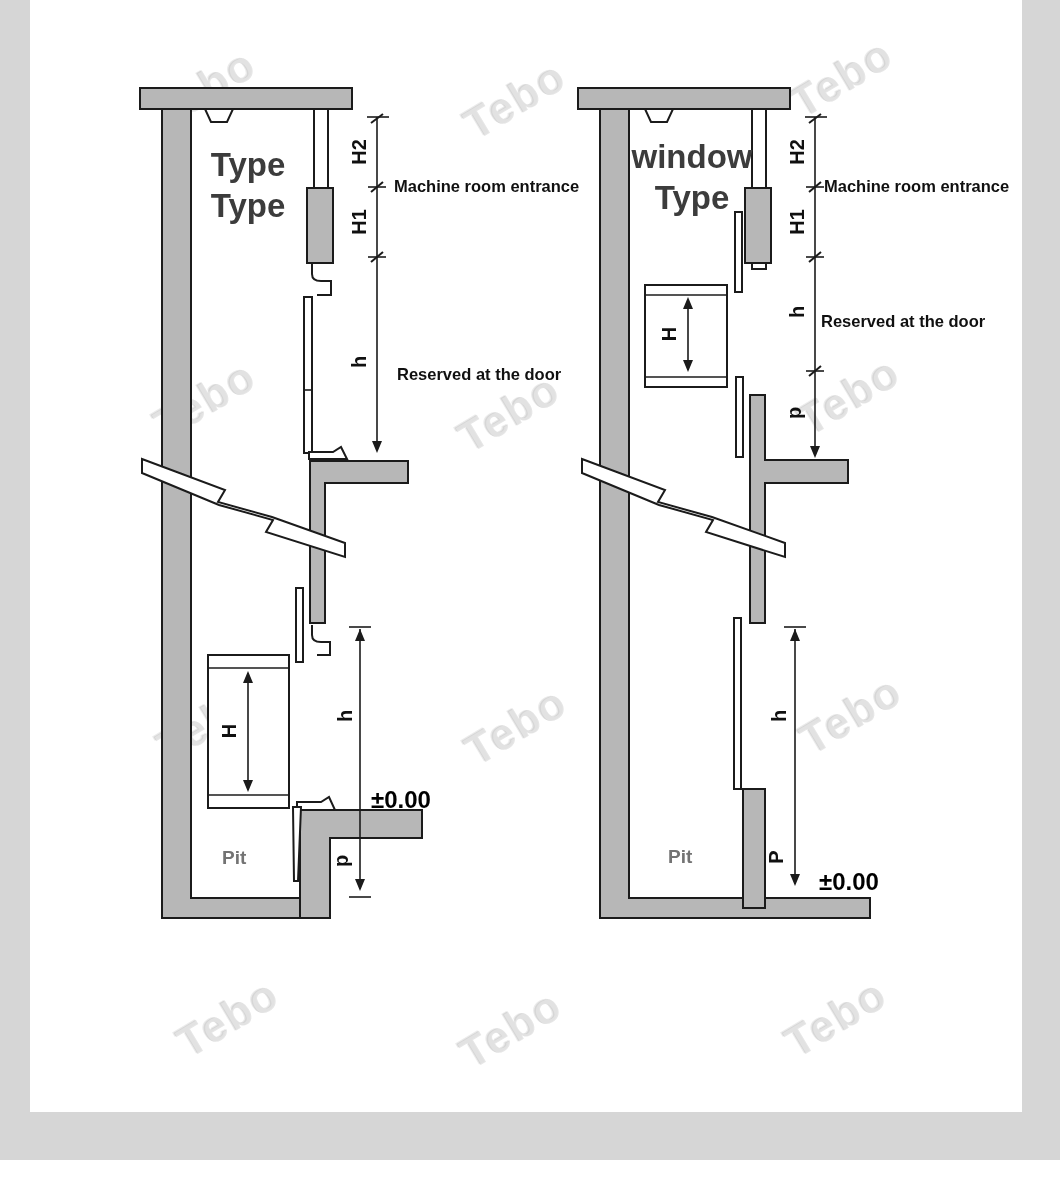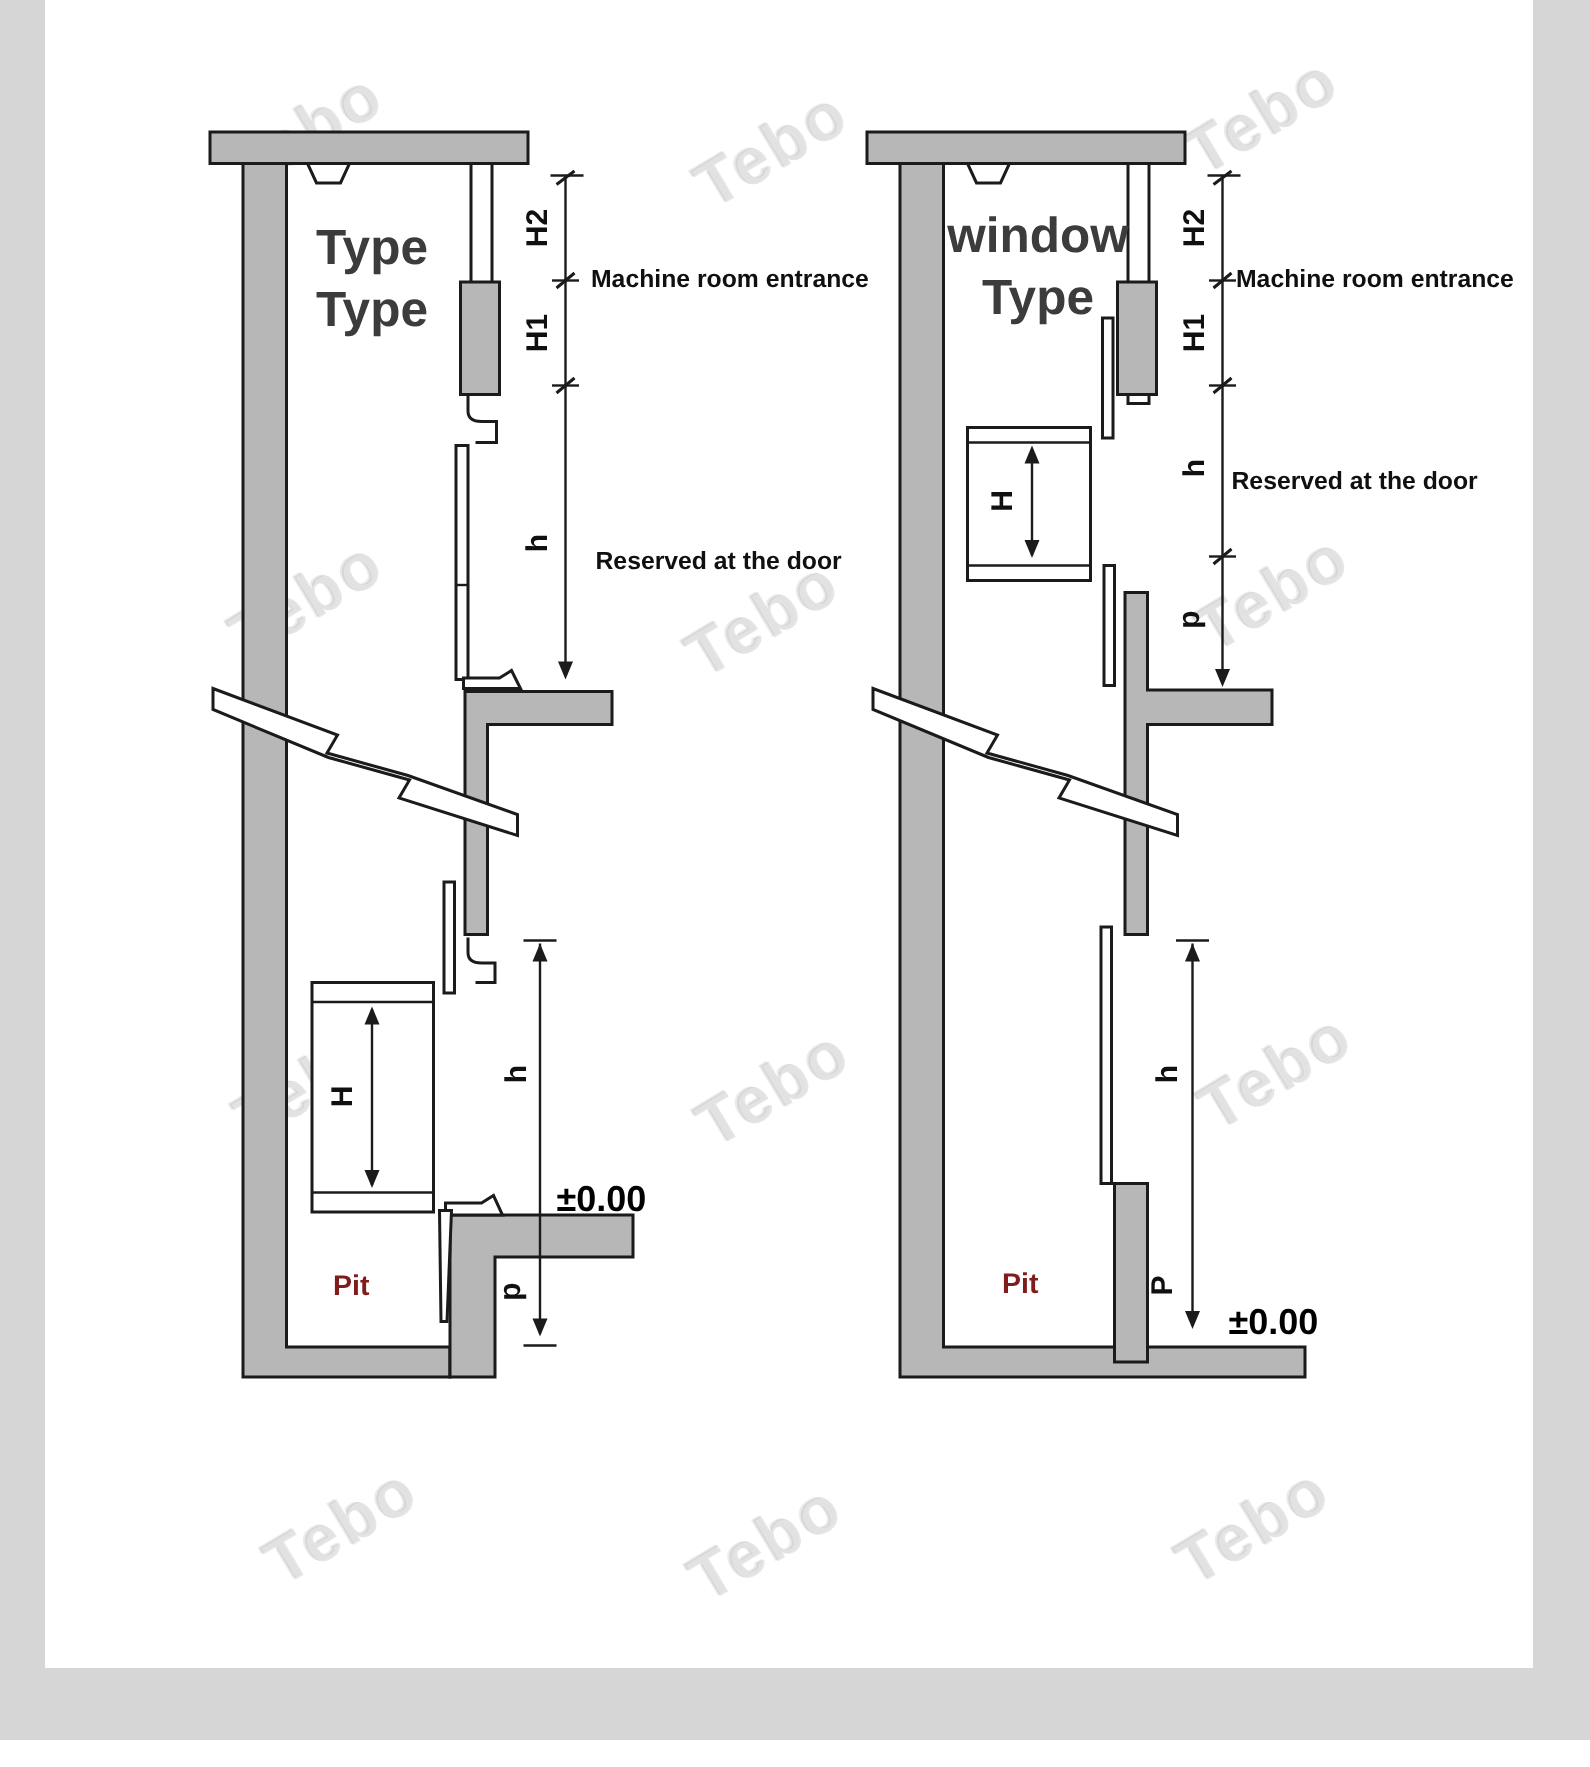--- a/index.html
+++ b/index.html
@@ -15,21 +15,21 @@
   .wall{fill:#b7b7b7;stroke:#1b1b1b;stroke-width:2;}
   .white{fill:#ffffff;stroke:#1b1b1b;stroke-width:2;}
   .thin{fill:none;stroke:#1b1b1b;stroke-width:2;}
   .dimline{stroke:#1b1b1b;stroke-width:1.6;}
   .arrow{fill:#1b1b1b;stroke:none;}
   .lbl{position:absolute;font-weight:600;font-size:16.5px;color:#101010;white-space:nowrap;}
   .dim{position:absolute;font-weight:600;font-size:20px;color:#101010;white-space:nowrap;
        transform:translate(-50%,-50%) rotate(-90deg);}
   .title{position:absolute;font-weight:700;font-size:33px;line-height:41px;color:#3c3c3c;text-align:center;}
   .datum{position:absolute;font-weight:700;font-size:24px;color:#000000;white-space:nowrap;}
-  .pit{position:absolute;font-weight:700;font-size:19px;color:#7f1d1d;}
+  .pit{position:absolute;font-weight:700;font-size:19px;color:#737373;}
   .wm{position:absolute;font-weight:700;font-size:44px;letter-spacing:2px;white-space:nowrap;
       color:rgba(128,128,128,0.20);
       text-shadow:1px 1px 0 rgba(255,255,255,0.75),-1px -1px 0 rgba(110,110,110,0.14);
       transform:translate(-50%,-50%) rotate(-31deg);}
 </style>
 </head>
 <body>
 
 <div class="stage">
 

